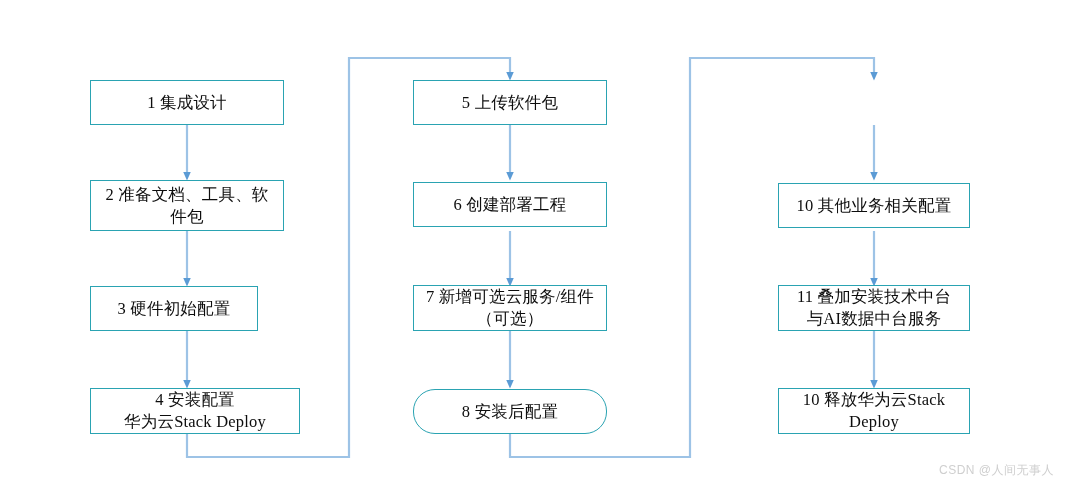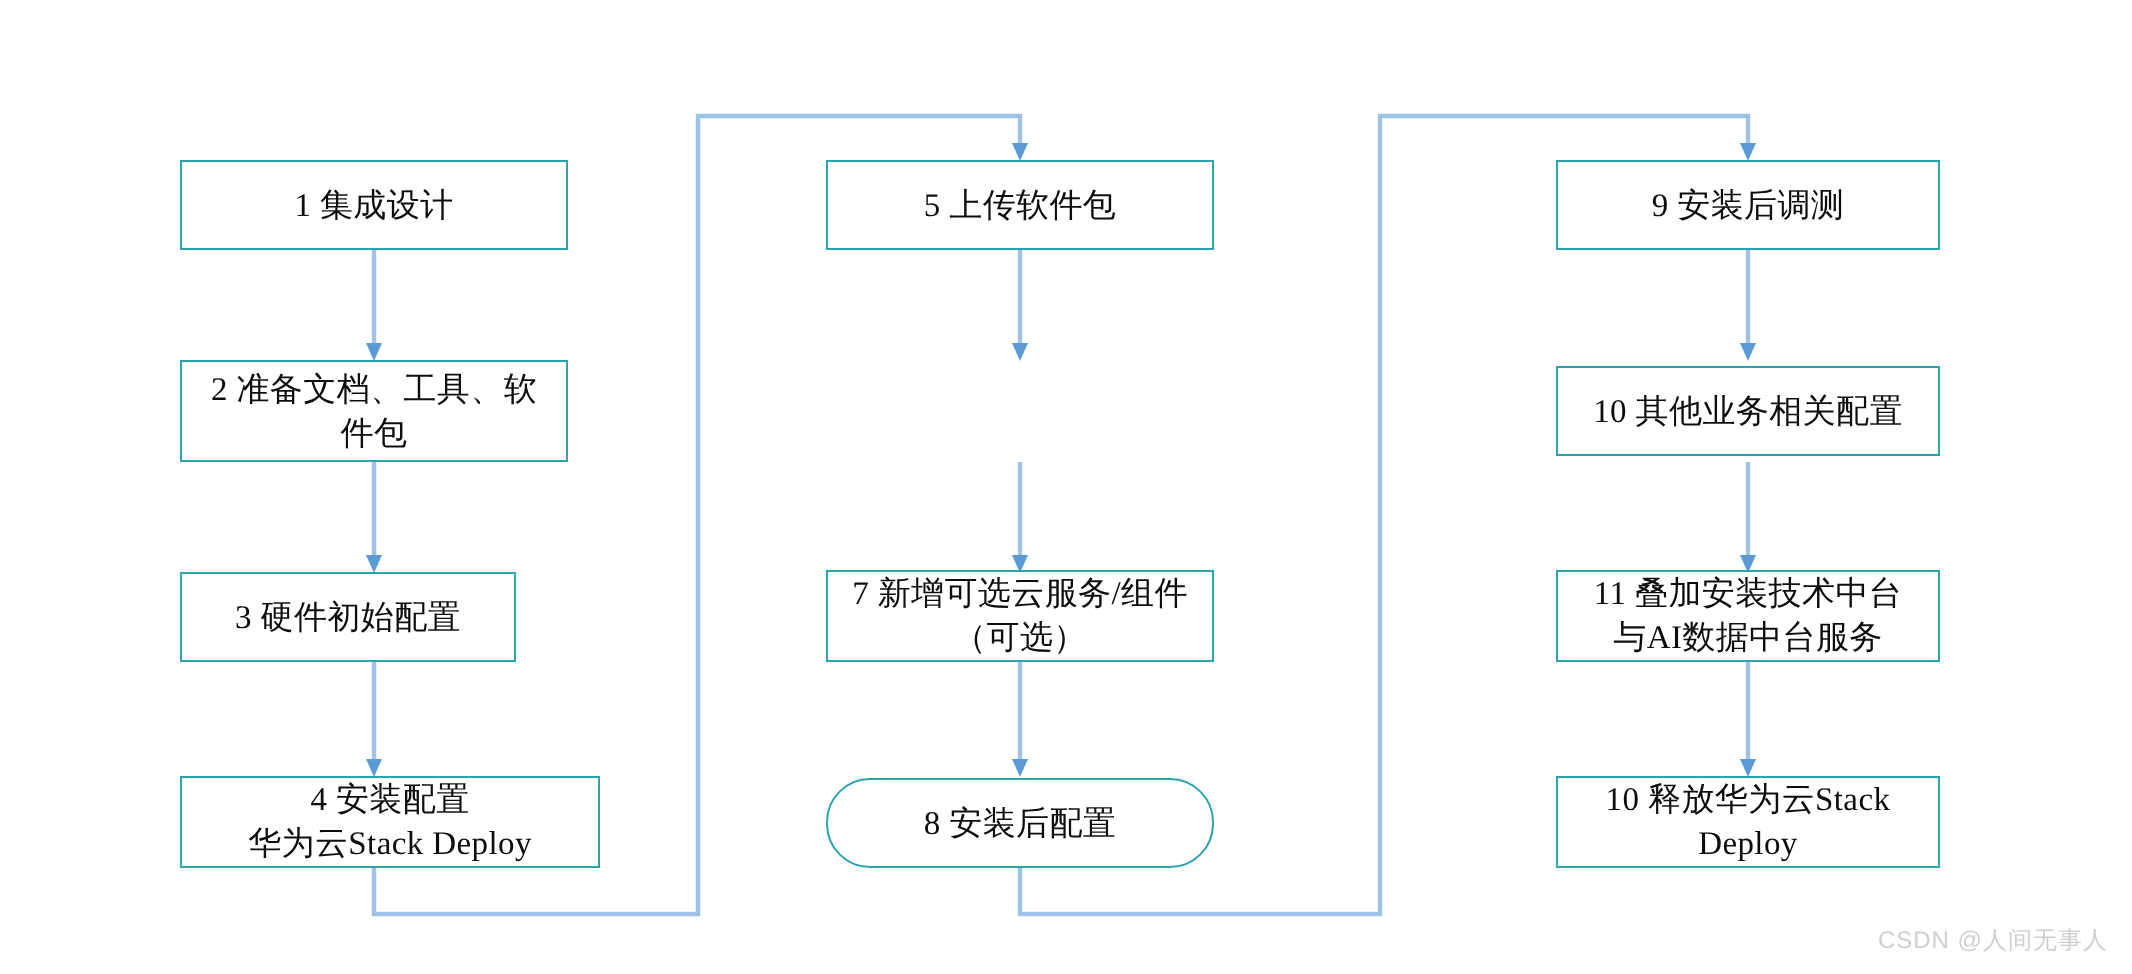--- a/index.html
+++ b/index.html
@@ -99,31 +99,31 @@
     <span class="txt">3 硬件初始配置</span>
   </div>
   <div class="node" style="left:90px; top:388px; width:210px; height:46px;">
     <span class="txt">4 安装配置
 华为云Stack Deploy</span>
   </div>
 
   <div class="node" style="left:413px; top:80px; width:194px; height:45px;">
     <span class="txt">5 上传软件包</span>
   </div>
+  <div class="node" style="left:413px; top:182px; width:194px; height:45px;">
+    <span class="txt">6 创建部署工程</span>
+  </div>
   <div class="node" style="left:413px; top:285px; width:194px; height:46px;">
     <span class="txt">7 新增可选云服务/组件
 （可选）</span>
   </div>
   <div class="node" style="left:413px; top:389px; width:194px; height:45px;border-radius:22px;">
     <span class="txt">8 安装后配置</span>
   </div>
 
-  <div class="node" style="left:778px; top:80px; width:192px; height:45px;">
-    <span class="txt">9 安装后调测</span>
-  </div>
   <div class="node" style="left:778px; top:183px; width:192px; height:45px;">
     <span class="txt">10 其他业务相关配置</span>
   </div>
   <div class="node" style="left:778px; top:285px; width:192px; height:46px;">
     <span class="txt">11 叠加安装技术中台
 与AI数据中台服务</span>
   </div>
   <div class="node" style="left:778px; top:388px; width:192px; height:46px;">
     <span class="txt">10 释放华为云Stack
 Deploy</span>

